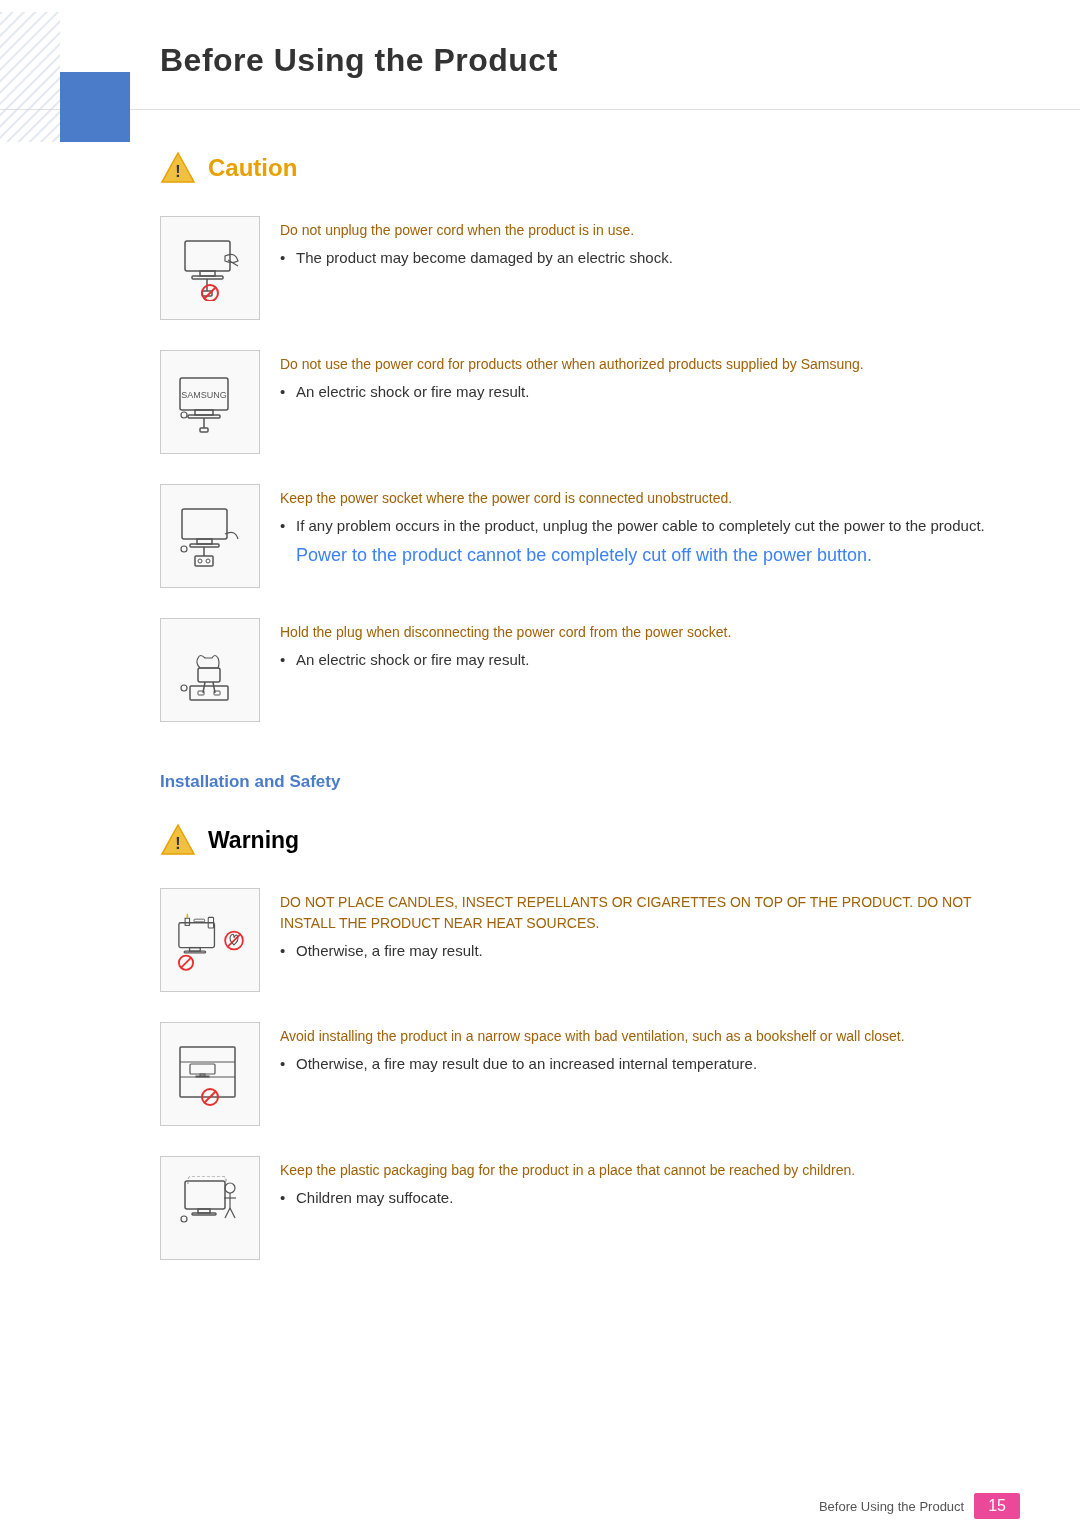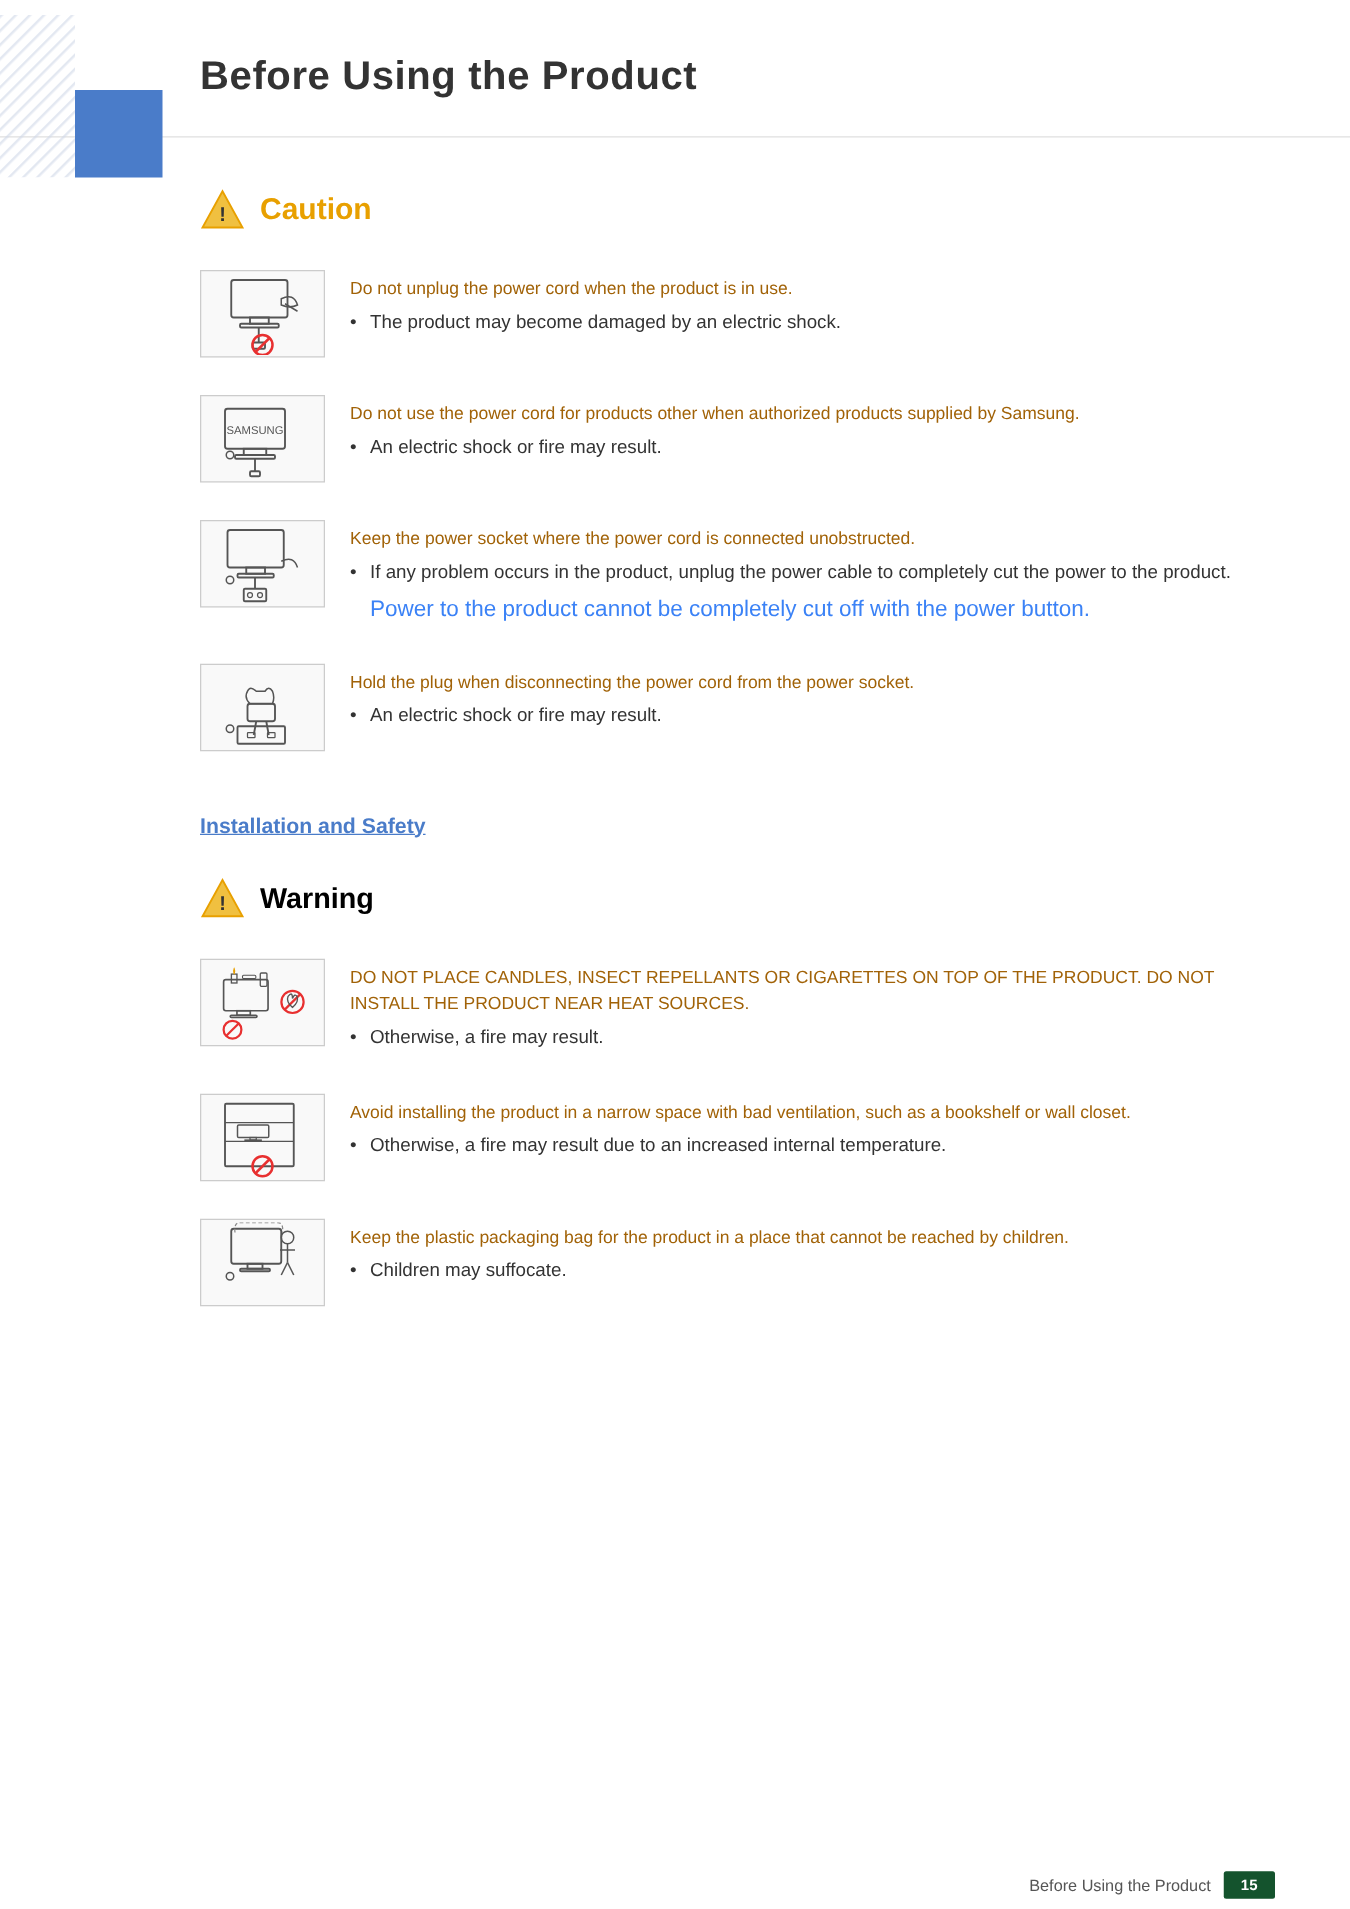--- a/index.html
+++ b/index.html
@@ -75,21 +75,21 @@
     
     .content-block {
       display: flex;
       align-items: flex-start;
       margin-bottom: 30px;
       gap: 20px;
     }
 
     .illustration {
       width: 100px;
-      height: 70px;
+      height: 104px;
       flex-shrink: 0;
       border: 1px solid #cccccc;
       display: flex;
       align-items: center;
       justify-content: center;
       background: #f9f9f9;
       position: relative;
     }
 
     .illustration svg {
@@ -138,43 +138,42 @@
       margin-top: 4px;
     }
 
     
     .section-heading {
       font-size: 17px;
       font-weight: bold;
       color: #4a7cc9;
       margin: 50px 0 30px 0;
       border-top: none;
-      text-decoration: underline;
     }
 
     
     .page-footer {
       position: absolute;
       bottom: 20px;
       right: 60px;
       display: flex;
       align-items: center;
       gap: 10px;
     }
 
     .footer-text {
       font-size: 13px;
       color: #555555;
     }
 
     .footer-page-num {
-      background: #14532d;
+      background: #ec4899;
       color: white;
-      font-size: 12px;
-      font-weight: bold;
+      font-size: 16px;
+      font-weight: normal;
       padding: 4px 14px;
       border-radius: 2px;
     }
   </style>
 </head>
 <body>
 
 <div class="page-container">
 
   <div style="position:absolute;left:0;top:0;width:130px;height:130px;">

